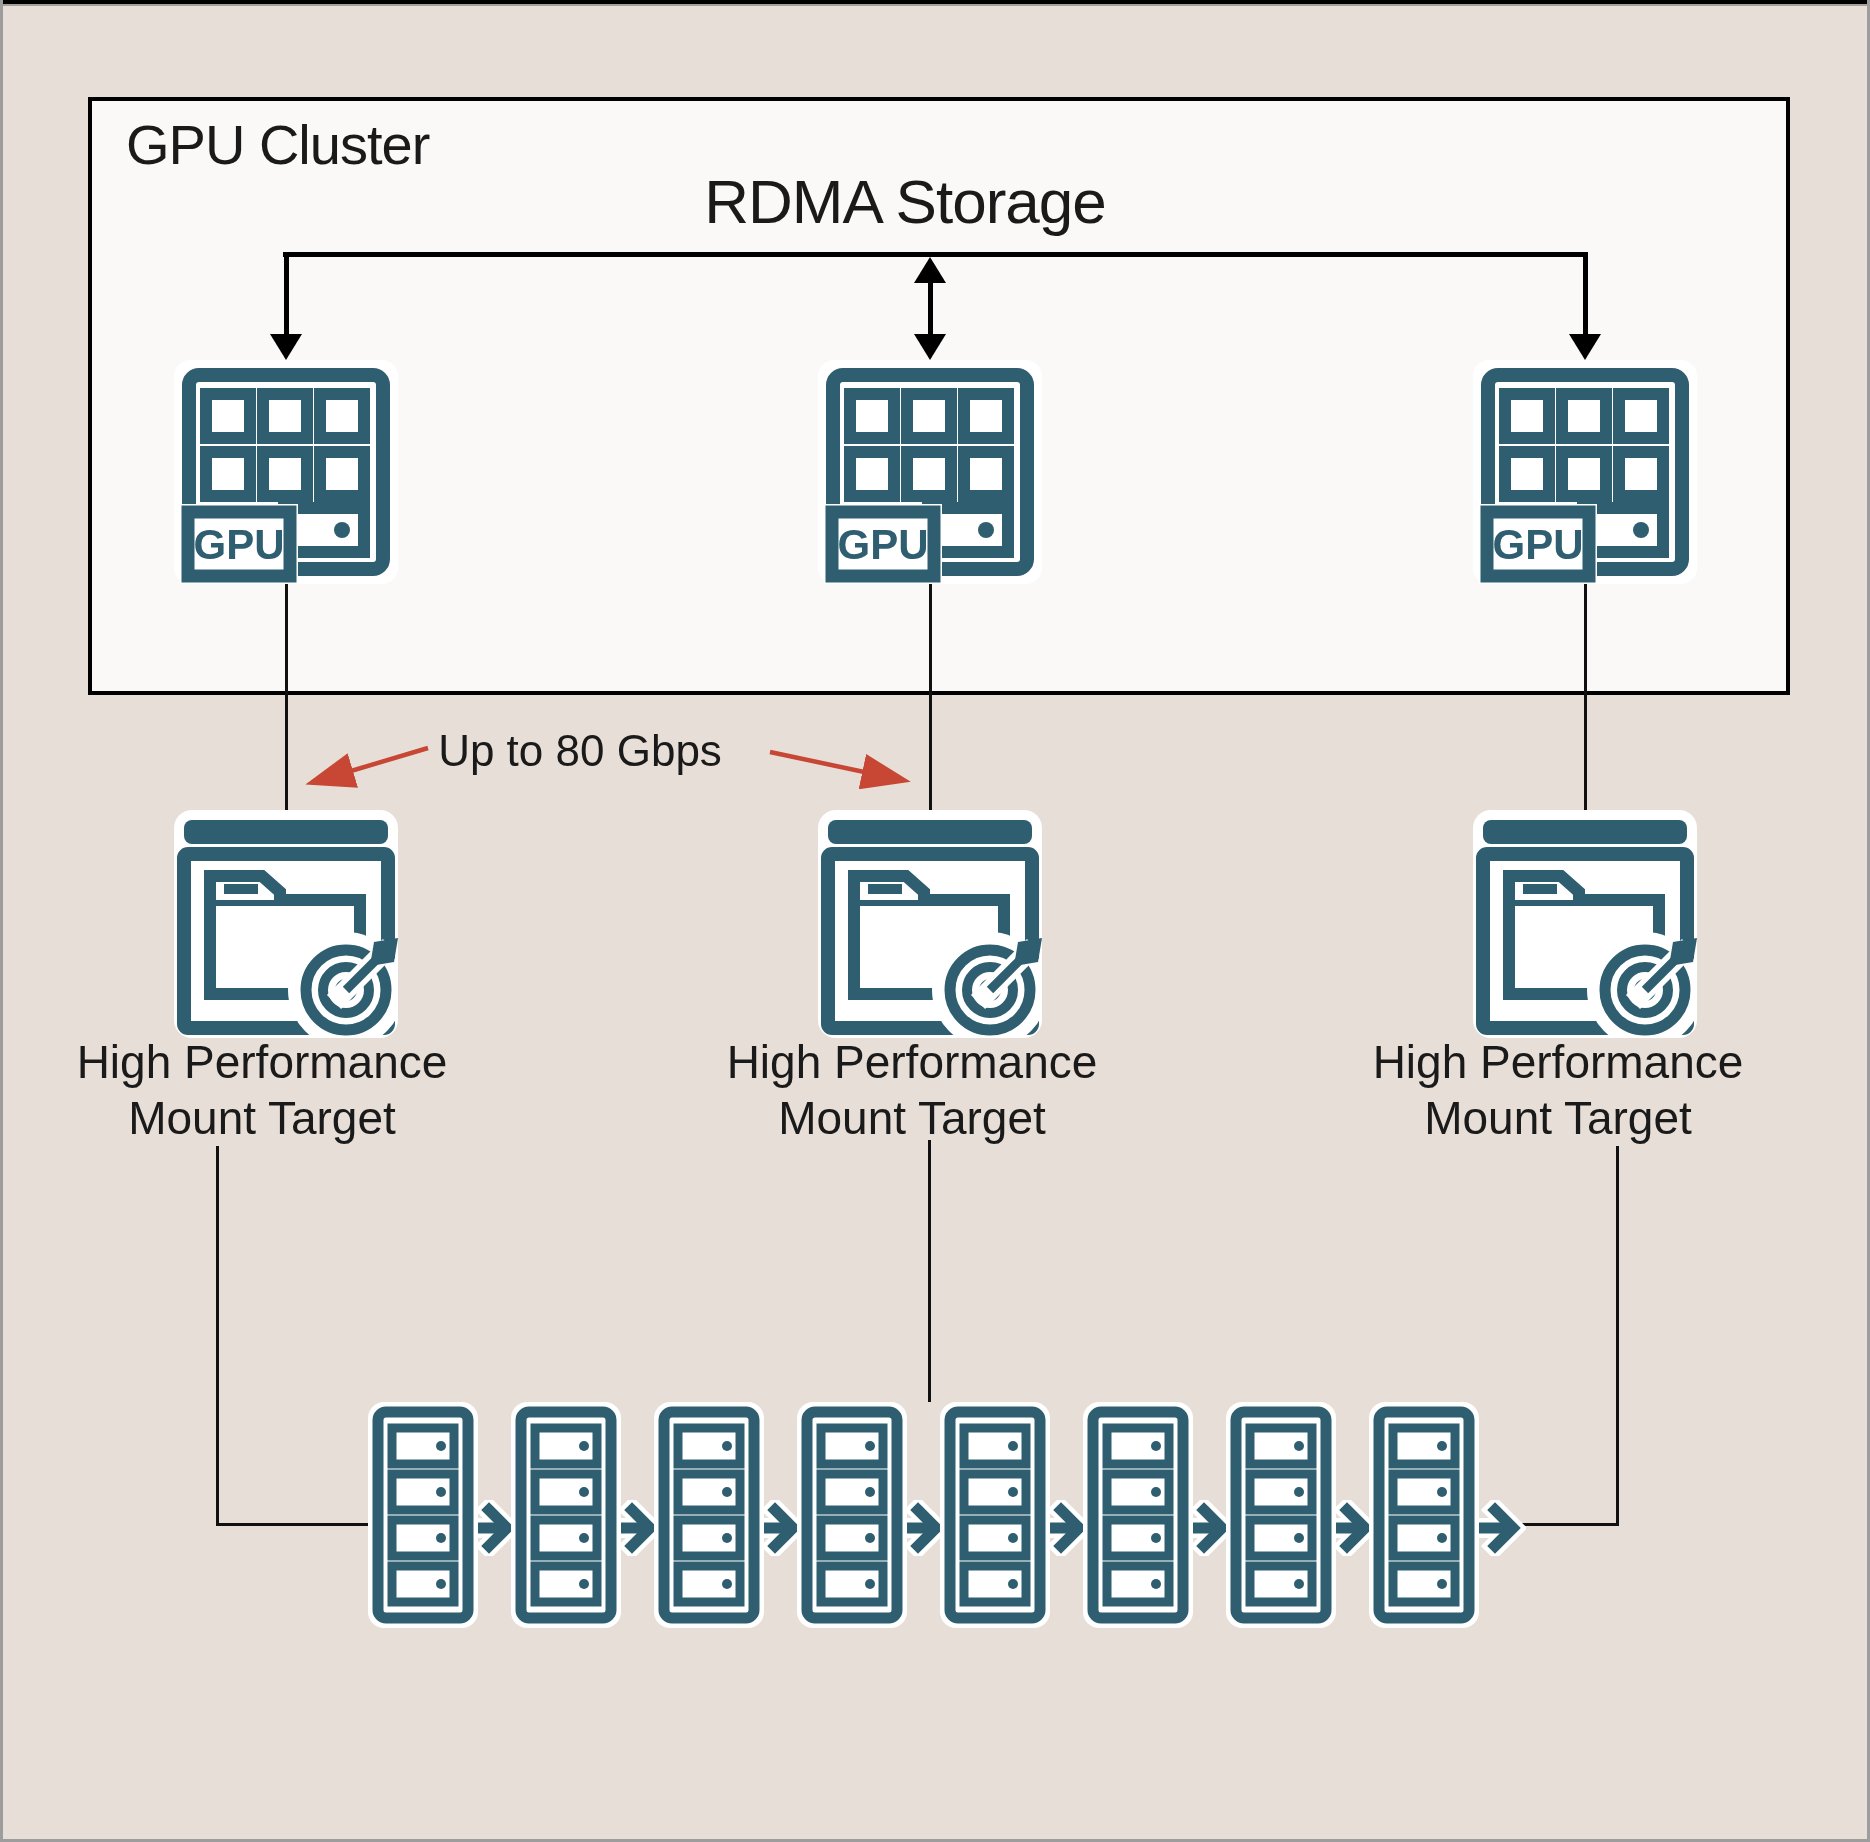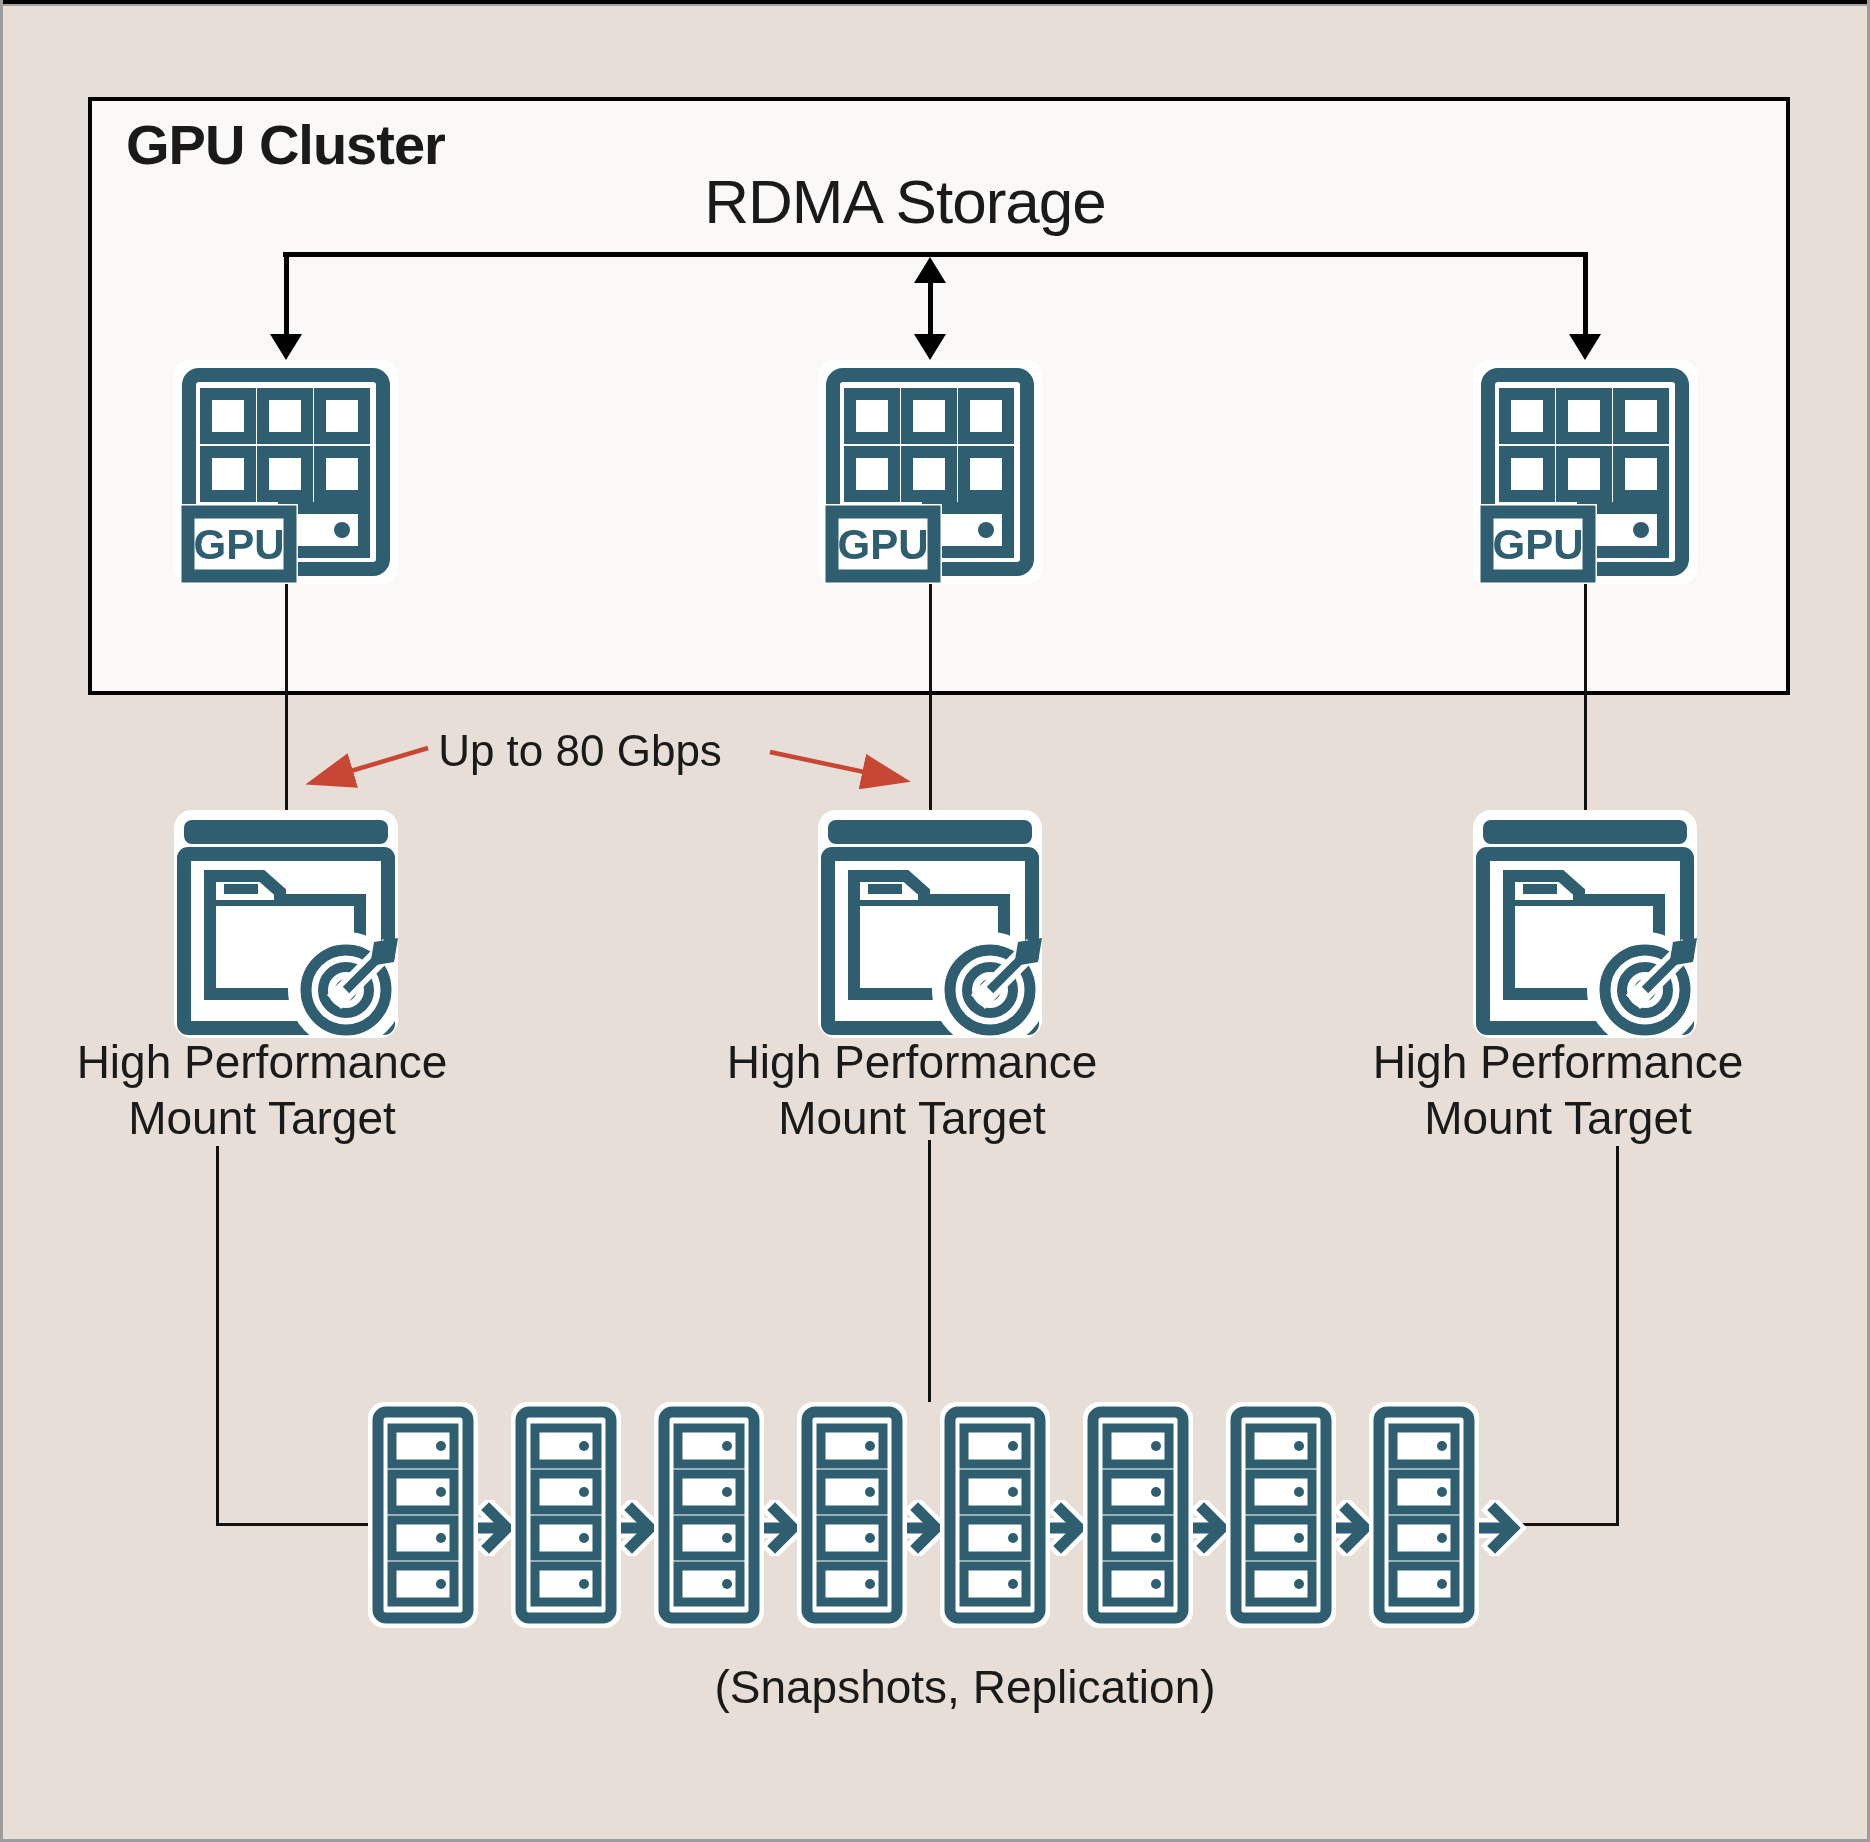--- a/index.html
+++ b/index.html
@@ -4,21 +4,21 @@
 <style>
   html,body{margin:0;padding:0;background:#e7dfd7;}
   #canvas{position:relative;width:1870px;height:1842px;background:#e7dfd7;overflow:hidden;
           font-family:"Liberation Sans",sans-serif;color:#1a1a1a;}
   .abs{position:absolute;}
   
   .edge{position:absolute;z-index:50;}
   
   .cluster-box{position:absolute;left:88px;top:97px;width:1702px;height:598px;
                box-sizing:border-box;background:#fbf9f7;border:4px solid #000;z-index:1;}
-  .cluster-title{position:absolute;left:126px;top:112px;font-size:56px;font-weight:700;
+  .cluster-title{position:absolute;left:126px;top:112px;font-size:56px;font-weight:400;
                  letter-spacing:-1px;z-index:3;}
   .fabric-title{position:absolute;left:605px;top:166px;width:600px;text-align:center;
                 font-size:62px;font-weight:300;letter-spacing:-1px;z-index:3;}
   .blk{background:#000;}
   .thin{background:#111;}
   .tri-down{width:0;height:0;border-left:16px solid transparent;border-right:16px solid transparent;
             border-top:26px solid #000;}
   .tri-up{width:0;height:0;border-left:16px solid transparent;border-right:16px solid transparent;
           border-bottom:26px solid #000;}
   .gpu-icon{position:absolute;width:228px;height:228px;z-index:4;}
@@ -455,16 +455,15 @@
         </g>
         <g stroke="#2e5e6f" stroke-width="11" fill="none" stroke-linecap="square">
           <path d="M2,28 H28"></path>
             <path d="M21,10 L39,28 L21,46"></path>
         </g>
       </svg>
     </div>
     </div>
 
   <div class="caption">
-    <div>(Snapshots, Replication)</div>
   </div>
 
 </div>
 
 </body></html>

